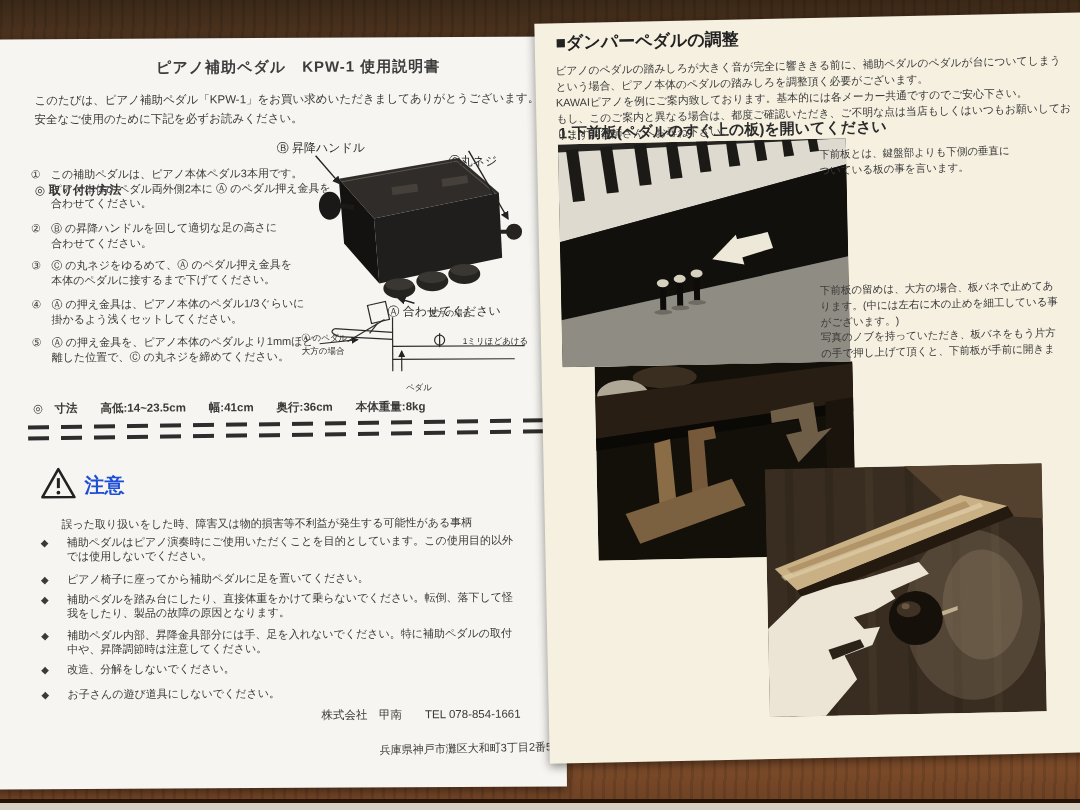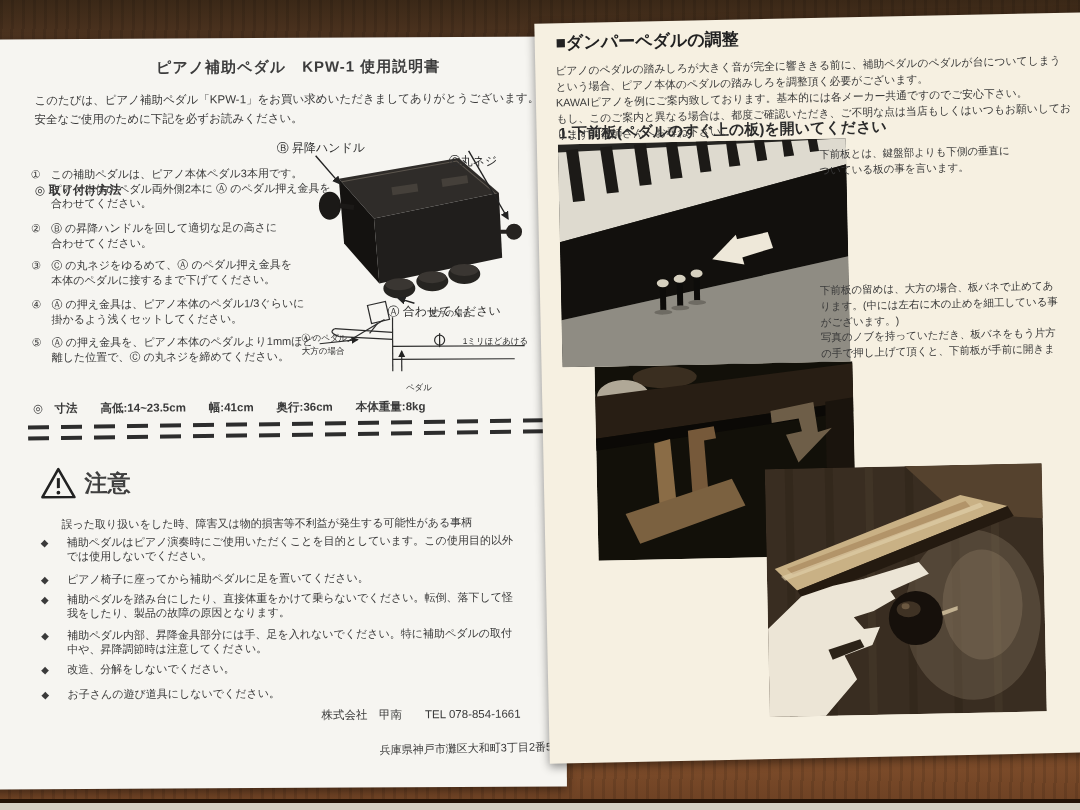--- a/index.html
+++ b/index.html
@@ -23,21 +23,21 @@
   .lp-title{left:60px;top:20px;width:520px;text-align:center;font-size:15px;font-weight:600;letter-spacing:1px;color:#3c3c3c;}
   .lp-intro{left:56px;top:52px;font-size:11.5px;line-height:1.65;color:#3a3a3a;}
   .lp-install-head{left:56px;top:112px;font-size:12px;font-weight:700;color:#333;margin-top:31px;}
   .step{left:52px;width:310px;display:flex;font-size:11px;line-height:1.32;color:#3a3a3a;}
   .step-num{width:20px;flex:0 0 20px;}
   .lp-photo-label{font-size:12px;color:#2e2e2e;}
   .lp-dims{left:53px;top:362px;font-size:11.5px;color:#3a3a3a;font-weight:600;}
   .dashes{left:48px;top:384px;width:516px;transform:rotate(-.5deg);}
   .dash-row{height:4px;margin-bottom:7px;background:repeating-linear-gradient(90deg,#2d2d2d 0 21px,transparent 21px 33px);}
   .caution-head{left:60px;top:428px;display:flex;align-items:flex-end;gap:8px;}
-  .caution-head-text{font-size:23px;font-weight:700;color:#404040;}
+  .caution-head-text{font-size:20px;font-weight:700;color:#1d4ed8;}
   .caution-desc{left:81px;top:478px;font-size:11px;color:#3a3a3a;}
   .caution-item{left:60px;width:480px;display:flex;font-size:11px;line-height:1.3;color:#3a3a3a;}
   .caution-bullet{width:26px;flex:0 0 26px;font-size:10px;padding-top:1px;}
   .lp-footer1{left:340px;top:670px;font-size:11.5px;color:#3a3a3a;}
   .lp-footer2{left:398px;top:704px;font-size:11px;color:#3a3a3a;transform:rotate(-.8deg);}
 
   .diagram-label{font-size:8.5px;color:#2e2e2e;line-height:1.5;}
 
   
   .rp-heading{left:21px;top:8px;font-size:17px;font-weight:700;color:#222;}

